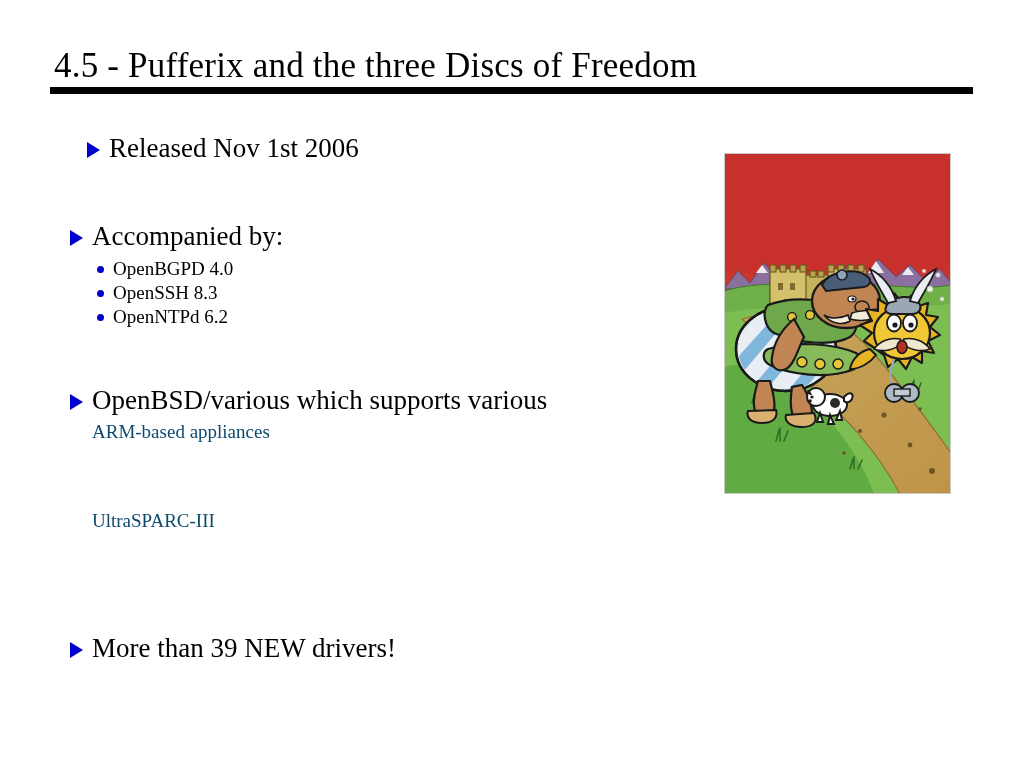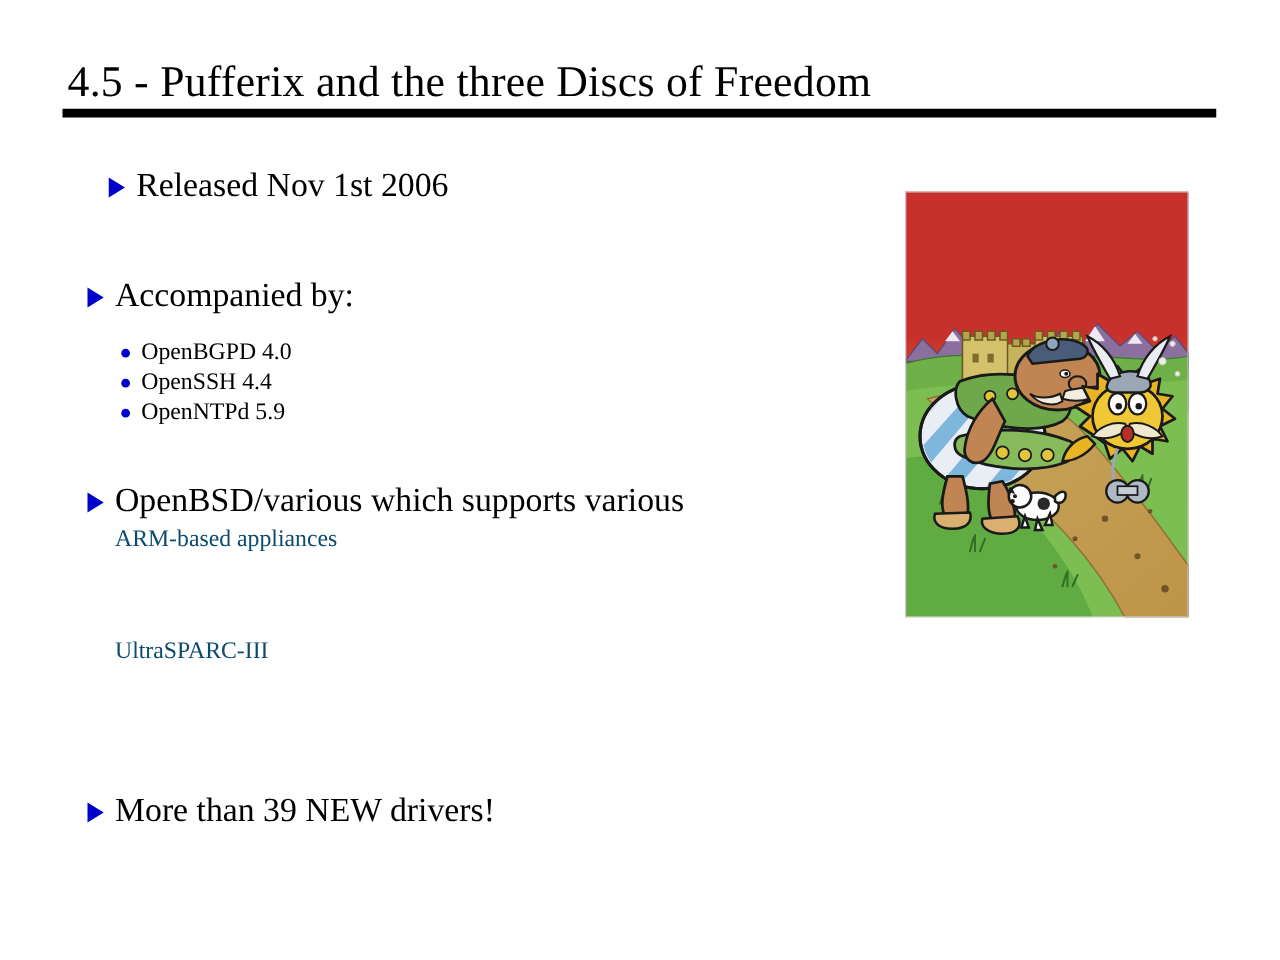--- a/index.html
+++ b/index.html
@@ -69,21 +69,21 @@
   }
   .bullet-cont {
     font-size: 19px;
     line-height: 31px;
     margin-left: 22px;
     color: #0c4a6e;
   }
 
   
   .subbullet-list {
-    margin-top: 18px;
+    margin-top: 5px;
     margin-left: 27px;
   }
   .subbullet-row {
     display: flex;
     align-items: flex-start;
     height: 24px;
   }
   .dot-marker {
     flex: 0 0 auto;
     width: 7px;
@@ -131,25 +131,25 @@
       <span class="tri-marker"></span>
       <span class="bullet-text">Accompanied by:</span>
     </div>
     <div class="subbullet-list">
       <div class="subbullet-row">
         <span class="dot-marker"></span>
         <span class="subbullet-text">OpenBGPD 4.0</span>
       </div>
       <div class="subbullet-row">
         <span class="dot-marker"></span>
-        <span class="subbullet-text">OpenSSH 4.4</span>
+        <span class="subbullet-text">OpenSSH 8.3</span>
       </div>
       <div class="subbullet-row">
         <span class="dot-marker"></span>
-        <span class="subbullet-text">OpenNTPd 5.9</span>
+        <span class="subbullet-text">OpenNTPd 6.2</span>
       </div>
     </div>
   </div>
 
   <div class="bullet-block" style="top:385px;">
     <div class="bullet-row">
       <span class="tri-marker"></span>
       <span class="bullet-text">OpenBSD/various which supports various</span>
     </div>
     <div class="bullet-cont">ARM-based appliances</div>

